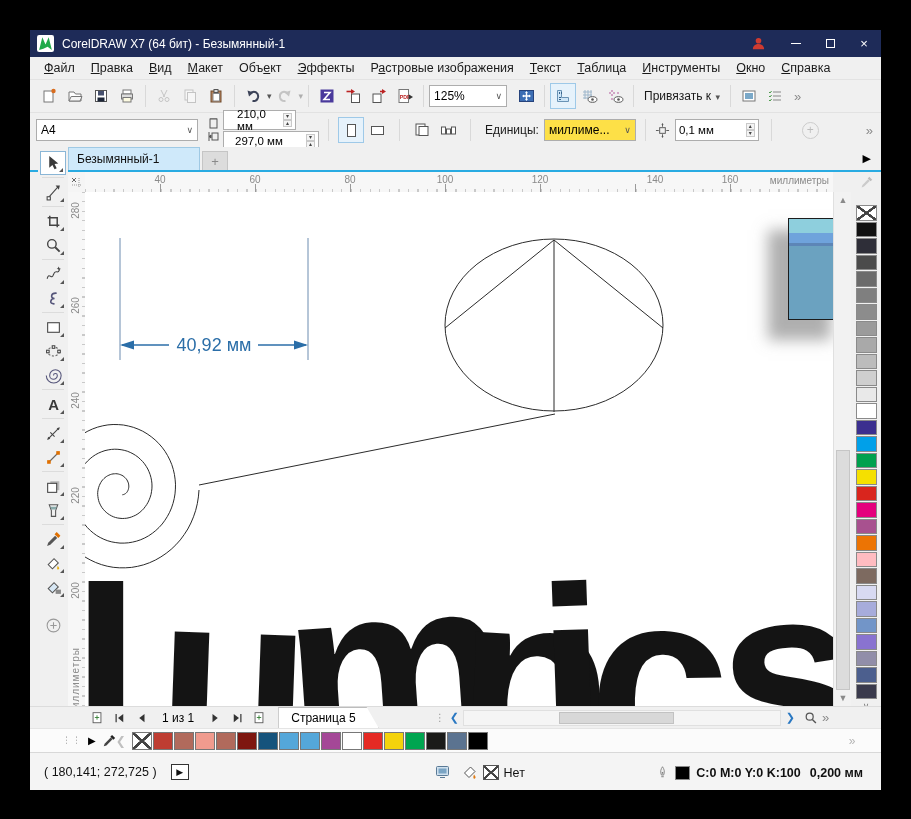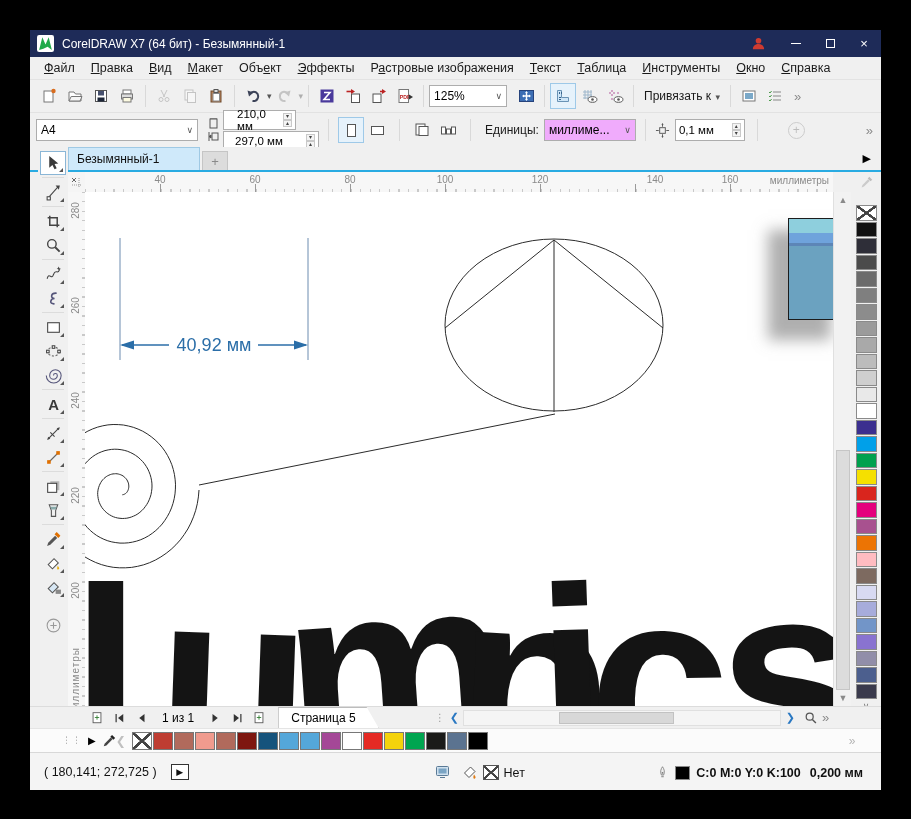--- a/index.html
+++ b/index.html
@@ -345,31 +345,31 @@
         </span>
     <span class="tbtn">
           <svg width="17" height="16" viewBox="0 0 17 16">
             <rect x="1.5" y="5" width="4" height="7" fill="#fff" stroke="#555"></rect>
             <rect x="6.5" y="7" width="4" height="5" fill="#fff" stroke="#555"></rect>
             <rect x="11.5" y="5" width="4" height="7" fill="#fff" stroke="#555"></rect>
           </svg>
         </span>
     <span class="sepv" style="margin:0 9px;"></span>
     <span class="lbl">Единицы:</span>
-    <span class="combo" style="width:92px;background:#f0abfc;">
+    <span class="combo" style="width:92px;background:#fde047;">
           <span>миллиме...</span>
           <span class="arr">∨</span>
         </span>
     <span class="sepv" style="margin:0 9px;"></span>
     <svg width="15" height="15" viewBox="0 0 16 16">
           <rect x="5" y="5" width="6" height="6" fill="none" stroke="#555"></rect>
           <path d="M8 1v3M8 12v3M1 8h3M12 8h3" stroke="#555"></path>
           <path d="M8 0l-1.2 1.8h2.4zM8 16l-1.2-1.8h2.4z" fill="#555"></path>
         </svg>
-    <span class="spinbox" style="width:70px;margin-left:5px;height:22px;">
+    <span class="spinbox" style="width:84px;margin-left:5px;height:22px;">
           <span>0,1 мм</span>
           <span class="spin" style="margin-left:auto;">
             <span>▴</span>
             <span>▾</span>
           </span>
         </span>
     <span class="sepv" style="margin:0 12px;"></span>
     <span class="dis" style="width:17px;height:17px;border:1px solid #999;border-radius:50%;display:flex;align-items:center;justify-content:center;color:#777;font-size:12px;margin-left:18px;">+</span>
     <span class="chev" style="margin-left:auto;margin-right:10px;">»</span>
   </div>

